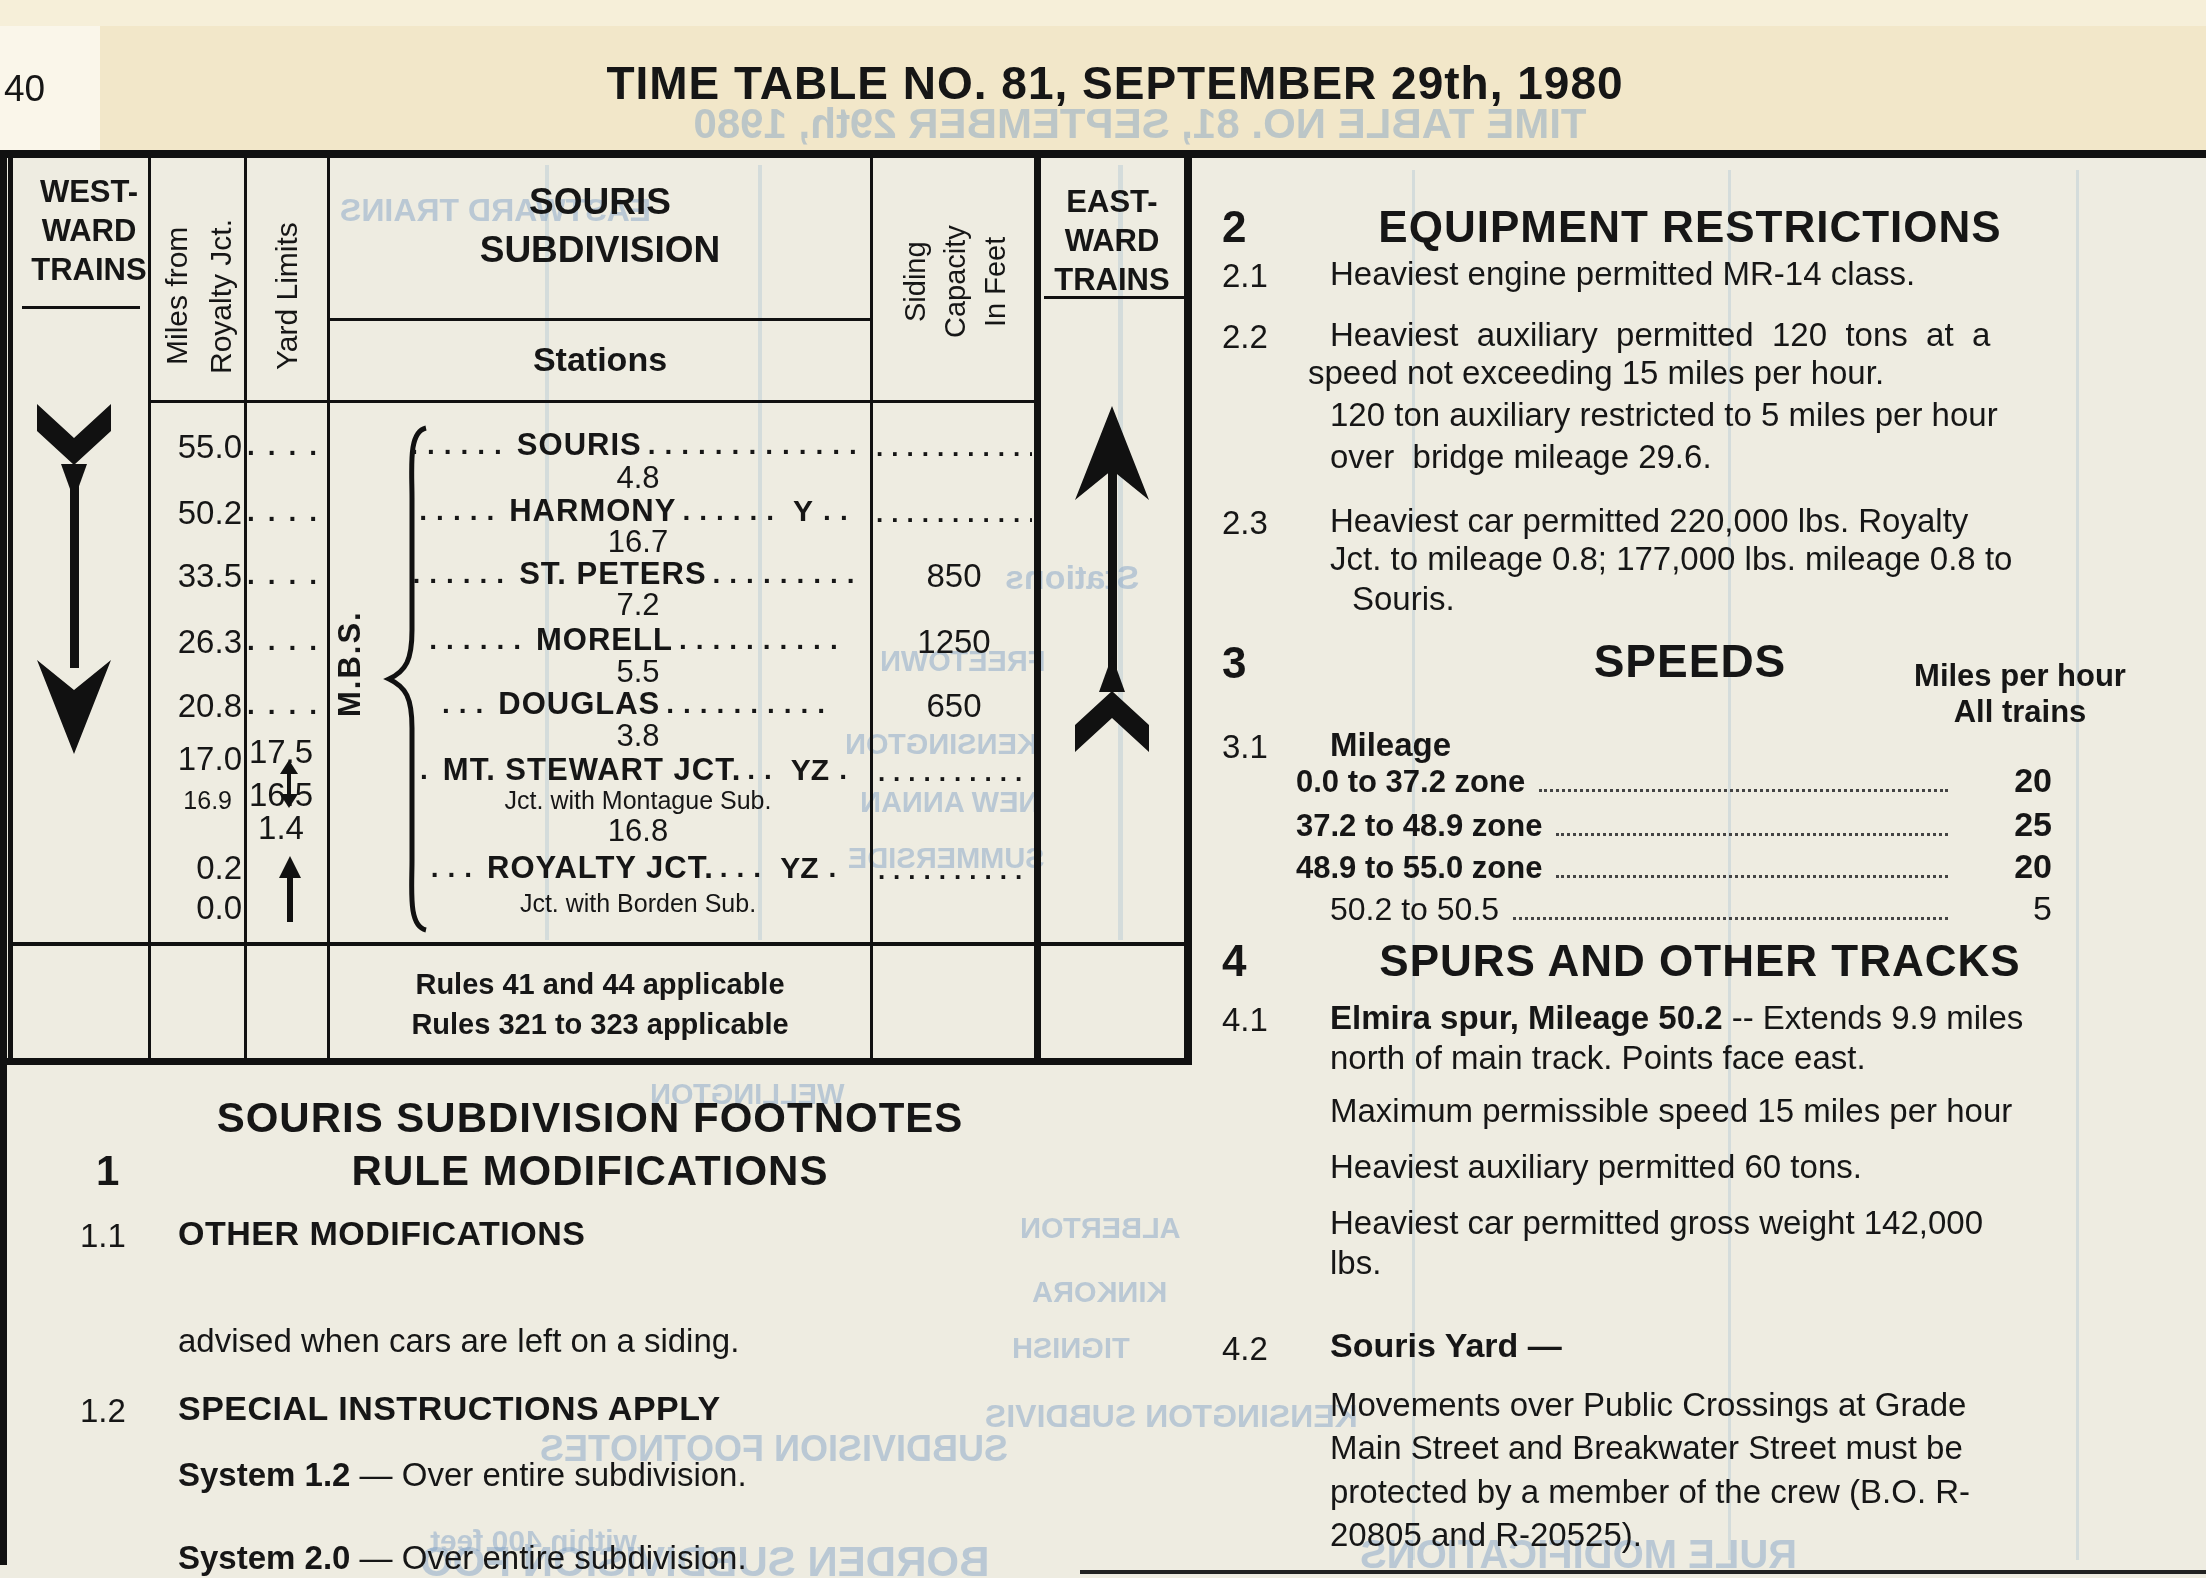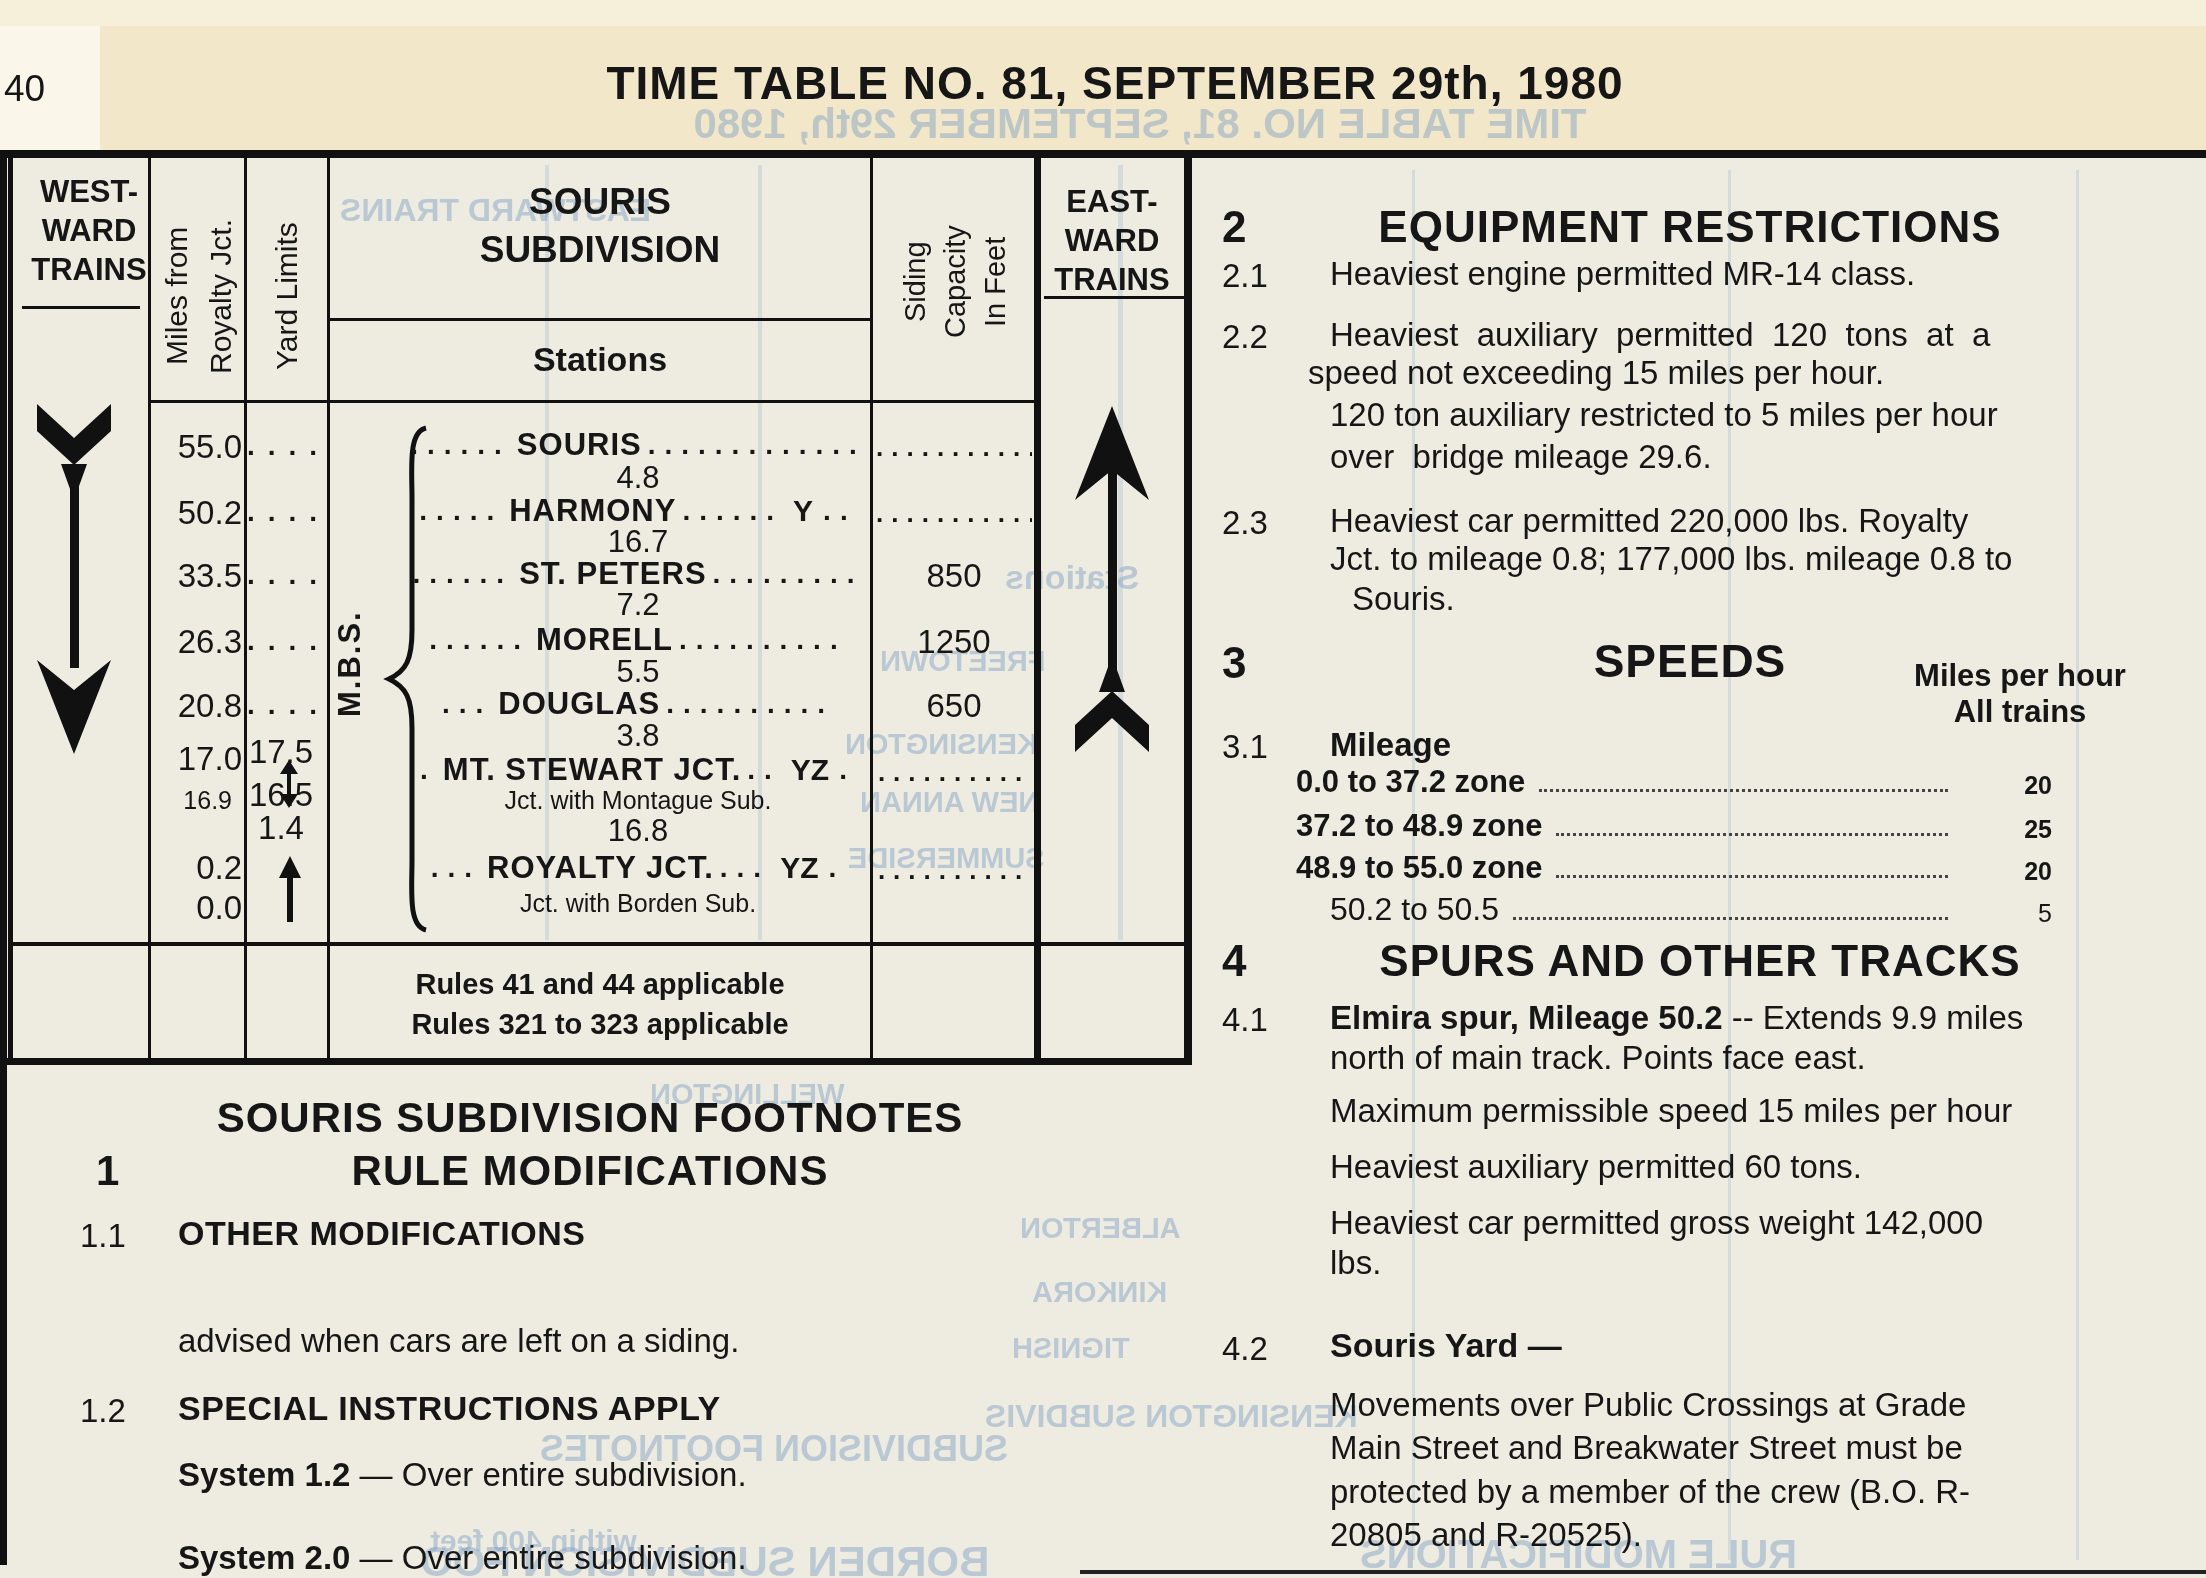--- a/index.html
+++ b/index.html
@@ -52,21 +52,21 @@
   .fn-head{font-size:34px;font-weight:bold;letter-spacing:0.5px;}
   .fn-num{font-size:33px;}
   .body-line{font-size:33px;white-space:pre;}
   .justify1{word-spacing:14px;}
 
   .r-head{font-size:44px;font-weight:bold;letter-spacing:1px;}
   .speed-row{left:1296px;width:756px;display:flex;align-items:flex-end;height:40px;}
   .speed-zone{font-size:31px;font-weight:bold;white-space:pre;}
   .speed-zone.reg{font-weight:normal;font-size:32px;padding-left:34px;}
   .leader{flex:1;border-bottom:3px dotted #444;margin:0 14px 8px 14px;height:1px;}
-  .speed-val{width:90px;text-align:right;font-size:25px;font-weight:bold;}
+  .speed-val{width:90px;text-align:right;font-size:34px;font-weight:bold;}
   .speed-val.reg{font-weight:normal;}
 
   .ghost{position:absolute;color:rgba(122,158,198,0.45);transform:scaleX(-1);font-weight:bold;white-space:pre;}
   .gline{position:absolute;background:rgba(140,172,206,0.26);}
   svg{position:absolute;display:block;}
 </style>
 </head>
 <body>
 
 <div class="page">

